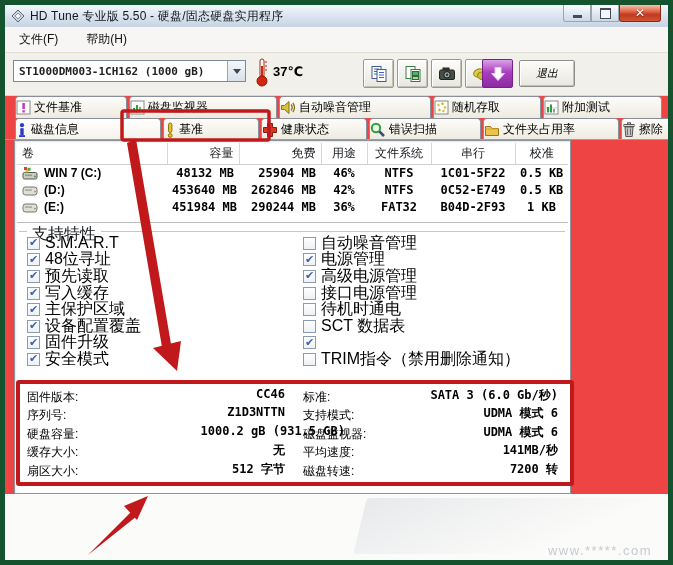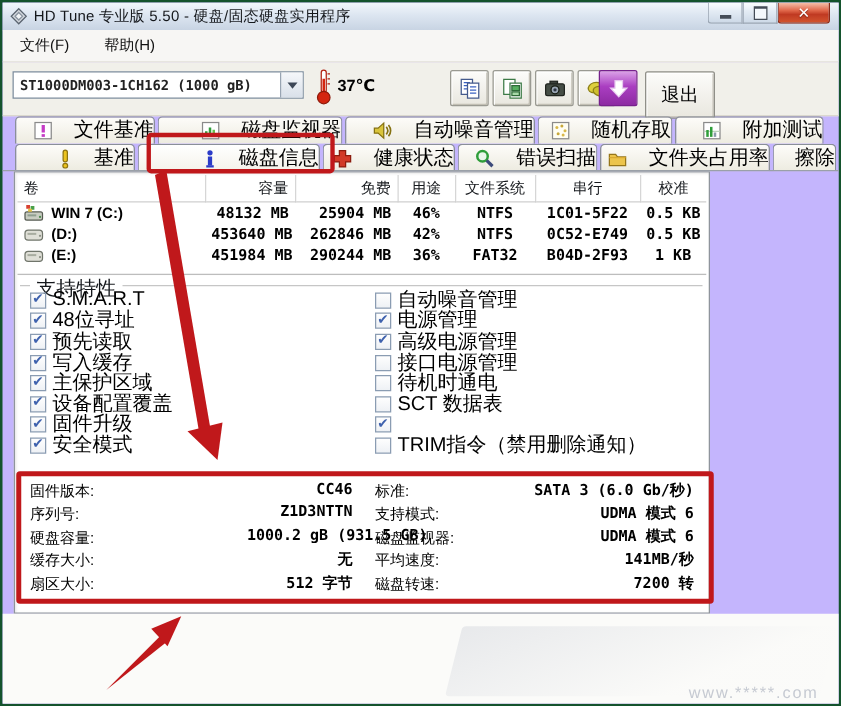--- a/index.html
+++ b/index.html
@@ -1,16 +1,16 @@
 <!DOCTYPE html>
 <html><head>
 <meta charset="utf-8">
 <style>
   html,body{margin:0;padding:0;background:#9aa0a8;font-family:"Liberation Sans","DejaVu Sans",sans-serif;}
-  .screen{position:relative;width:673px;height:565px;background:#c4b5fd;border:2px solid #14532d;box-sizing:border-box;overflow:hidden;}
+  .screen{position:relative;width:673px;height:565px;background:#ef4444;border:5px solid #14532d;box-sizing:border-box;overflow:hidden;}
   
   .titlebar{position:absolute;left:0;top:0;right:0;height:22px;
     background:linear-gradient(#f2f7fc,#dde6f1 45%,#c8d4e3);border-bottom:1px solid #aab7c7;
     display:flex;align-items:center;}
   .app-icon{margin:0 5px 0 6px;display:flex;}
   .title-text{font-size:12px;color:#15181c;letter-spacing:0.2px;}
   .win-controls{position:absolute;right:7px;top:0;display:flex;}
   .wc{height:17px;border:1px solid #90653f;border-top:none;display:flex;align-items:center;justify-content:center;box-sizing:border-box;}
   .wc-min,.wc-max{width:28px;background:linear-gradient(#fbfdfe,#e3ebf4 45%,#cdd9e7);border-color:#9aa5b2;}
   .wc-min{border-radius:0 0 0 3px;}
@@ -28,27 +28,27 @@
   .combo-text{flex:1;font-family:"DejaVu Sans Mono",monospace;font-size:11px;font-weight:bold;color:#222;padding:4px 0 0 5px;white-space:nowrap;overflow:hidden;}
   .combo-btn{width:17px;border-left:1px solid #98a4b2;background:linear-gradient(#f5f7fa,#d9e0e9);display:flex;align-items:center;justify-content:center;}
   .combo-arrow{width:0;height:0;border-left:4px solid transparent;border-right:4px solid transparent;border-top:5px solid #3c4656;}
   .thermo{position:absolute;left:250px;top:4px;}
   .temp-label{position:absolute;left:268px;top:11px;font-size:13px;font-weight:bold;color:#000;}
   .tbtn{position:absolute;top:6px;width:31px;height:29px;background:linear-gradient(#fcfcfa,#e9e7df);
     border:1px solid #9a9a92;border-radius:2px;box-shadow:inset 1px 1px 0 #fff,inset -1px -1px 0 #c2bfb4;
     display:flex;align-items:center;justify-content:center;box-sizing:border-box;}
   .tbtn-purple{position:absolute;left:477px;top:6px;width:31px;height:29px;border:1px solid #76218c;border-radius:2px;
     background:linear-gradient(#dba2e8,#aa3ec1 45%,#8d2aa2);display:flex;align-items:center;justify-content:center;box-sizing:border-box;}
-  .exit-btn{position:absolute;left:514px;top:7px;width:56px;height:38px;background:linear-gradient(#fcfcfa,#e9e7df);
+  .exit-btn{position:absolute;left:514px;top:7px;width:56px;height:27px;background:linear-gradient(#fcfcfa,#e9e7df);
     border:1px solid #8f8f88;border-radius:2px;box-shadow:inset 1px 1px 0 #fff,inset -1px -1px 0 #c2bfb4;
-    font-size:15px;color:#000;display:flex;align-items:center;justify-content:center;box-sizing:border-box;}
+    font-size:11px;color:#000;display:flex;align-items:center;justify-content:center;box-sizing:border-box;font-style:italic;}
   
   .tabrow{position:absolute;left:10px;right:6px;height:22px;display:flex;gap:2px;}
   .tabrow1{top:91px;} .tabrow2{top:113px;}
-  .tab{display:flex;align-items:center;justify-content:flex-end;gap:17px;font-size:16px;color:#000;
+  .tab{display:flex;align-items:center;justify-content:flex-start;gap:3px;font-size:12px;color:#000;
     background:linear-gradient(#fdfcf9,#edebe0);border:1px solid #8a8f99;border-bottom:none;border-radius:4px 4px 0 0;
     box-sizing:border-box;flex-shrink:0;white-space:nowrap;}
   .tab-active{background:linear-gradient(#ffffff,#f4f2ea);}
   .tabs-baseline{position:absolute;left:0;right:0;top:134px;height:1px;background:#9aa0a8;}
   
   .content{position:absolute;left:9px;top:135px;width:557px;height:354px;background:#fff;
     border:1px solid #8f949c;box-sizing:border-box;box-shadow:inset 1px 1px 2px rgba(0,0,0,.10);}
   
   .vol-table{position:absolute;left:2px;top:2px;width:551px;border-collapse:collapse;table-layout:fixed;}
   .vol-table th{font-weight:normal;font-size:12px;color:#15181c;height:21px;border-right:1px solid #d6d6d6;border-bottom:1px solid #cfcfcf;padding:0 5px;box-sizing:border-box;}
@@ -221,34 +221,34 @@
           <line x1="1" y1="8" x2="14" y2="8" stroke="#bcd2bc"></line>
           <rect x="3" y="7" width="2" height="5.5" fill="#2f9e3a"></rect>
           <rect x="6" y="4.5" width="2" height="8" fill="#2f9e3a"></rect>
           <rect x="9" y="9" width="2" height="3.5" fill="#8a9aa8"></rect>
         </svg>
       <span>附加测试</span>
     </div>
   </div>
 
   <div class="tabrow tabrow2">
-    <div class="tab" style="width:96px;">
-      <svg width="12" height="16">
-          <rect x="4.5" y="1" width="3.4" height="9.5" rx="1.7" fill="#ecc31e" stroke="#8e7410"></rect>
-          <circle cx="6.2" cy="13.5" r="1.9" fill="#ecc31e" stroke="#8e7410"></circle>
-        </svg>
-      <span>基准</span>
-    </div>
     <div class="tab tab-active" style="width:146px;">
       <svg width="12" height="16">
           <circle cx="6" cy="3.2" r="2.1" fill="#2b3bc8"></circle>
           <rect x="4.3" y="6.2" width="3.4" height="7.2" fill="#2b3bc8"></rect>
           <rect x="3" y="13.2" width="6" height="1.8" fill="#2b3bc8"></rect>
         </svg>
       <span>磁盘信息</span>
+    </div>
+    <div class="tab" style="width:96px;">
+      <svg width="12" height="16">
+          <rect x="4.5" y="1" width="3.4" height="9.5" rx="1.7" fill="#ecc31e" stroke="#8e7410"></rect>
+          <circle cx="6.2" cy="13.5" r="1.9" fill="#ecc31e" stroke="#8e7410"></circle>
+        </svg>
+      <span>基准</span>
     </div>
     <div class="tab" style="width:106px;">
       <svg width="16" height="16">
           <path d="M5.5 1.5 h5 v4 h4 v5 h-4 v4 h-5 v-4 h-4 v-5 h4 z" fill="#d23a28" stroke="#8c1c0e"></path>
         </svg>
       <span>健康状态</span>
     </div>
     <div class="tab" style="width:112px;">
       <svg width="16" height="16">
           <circle cx="6" cy="6" r="4.2" fill="#eaf6ea" stroke="#2f9e3a" stroke-width="2"></circle>

